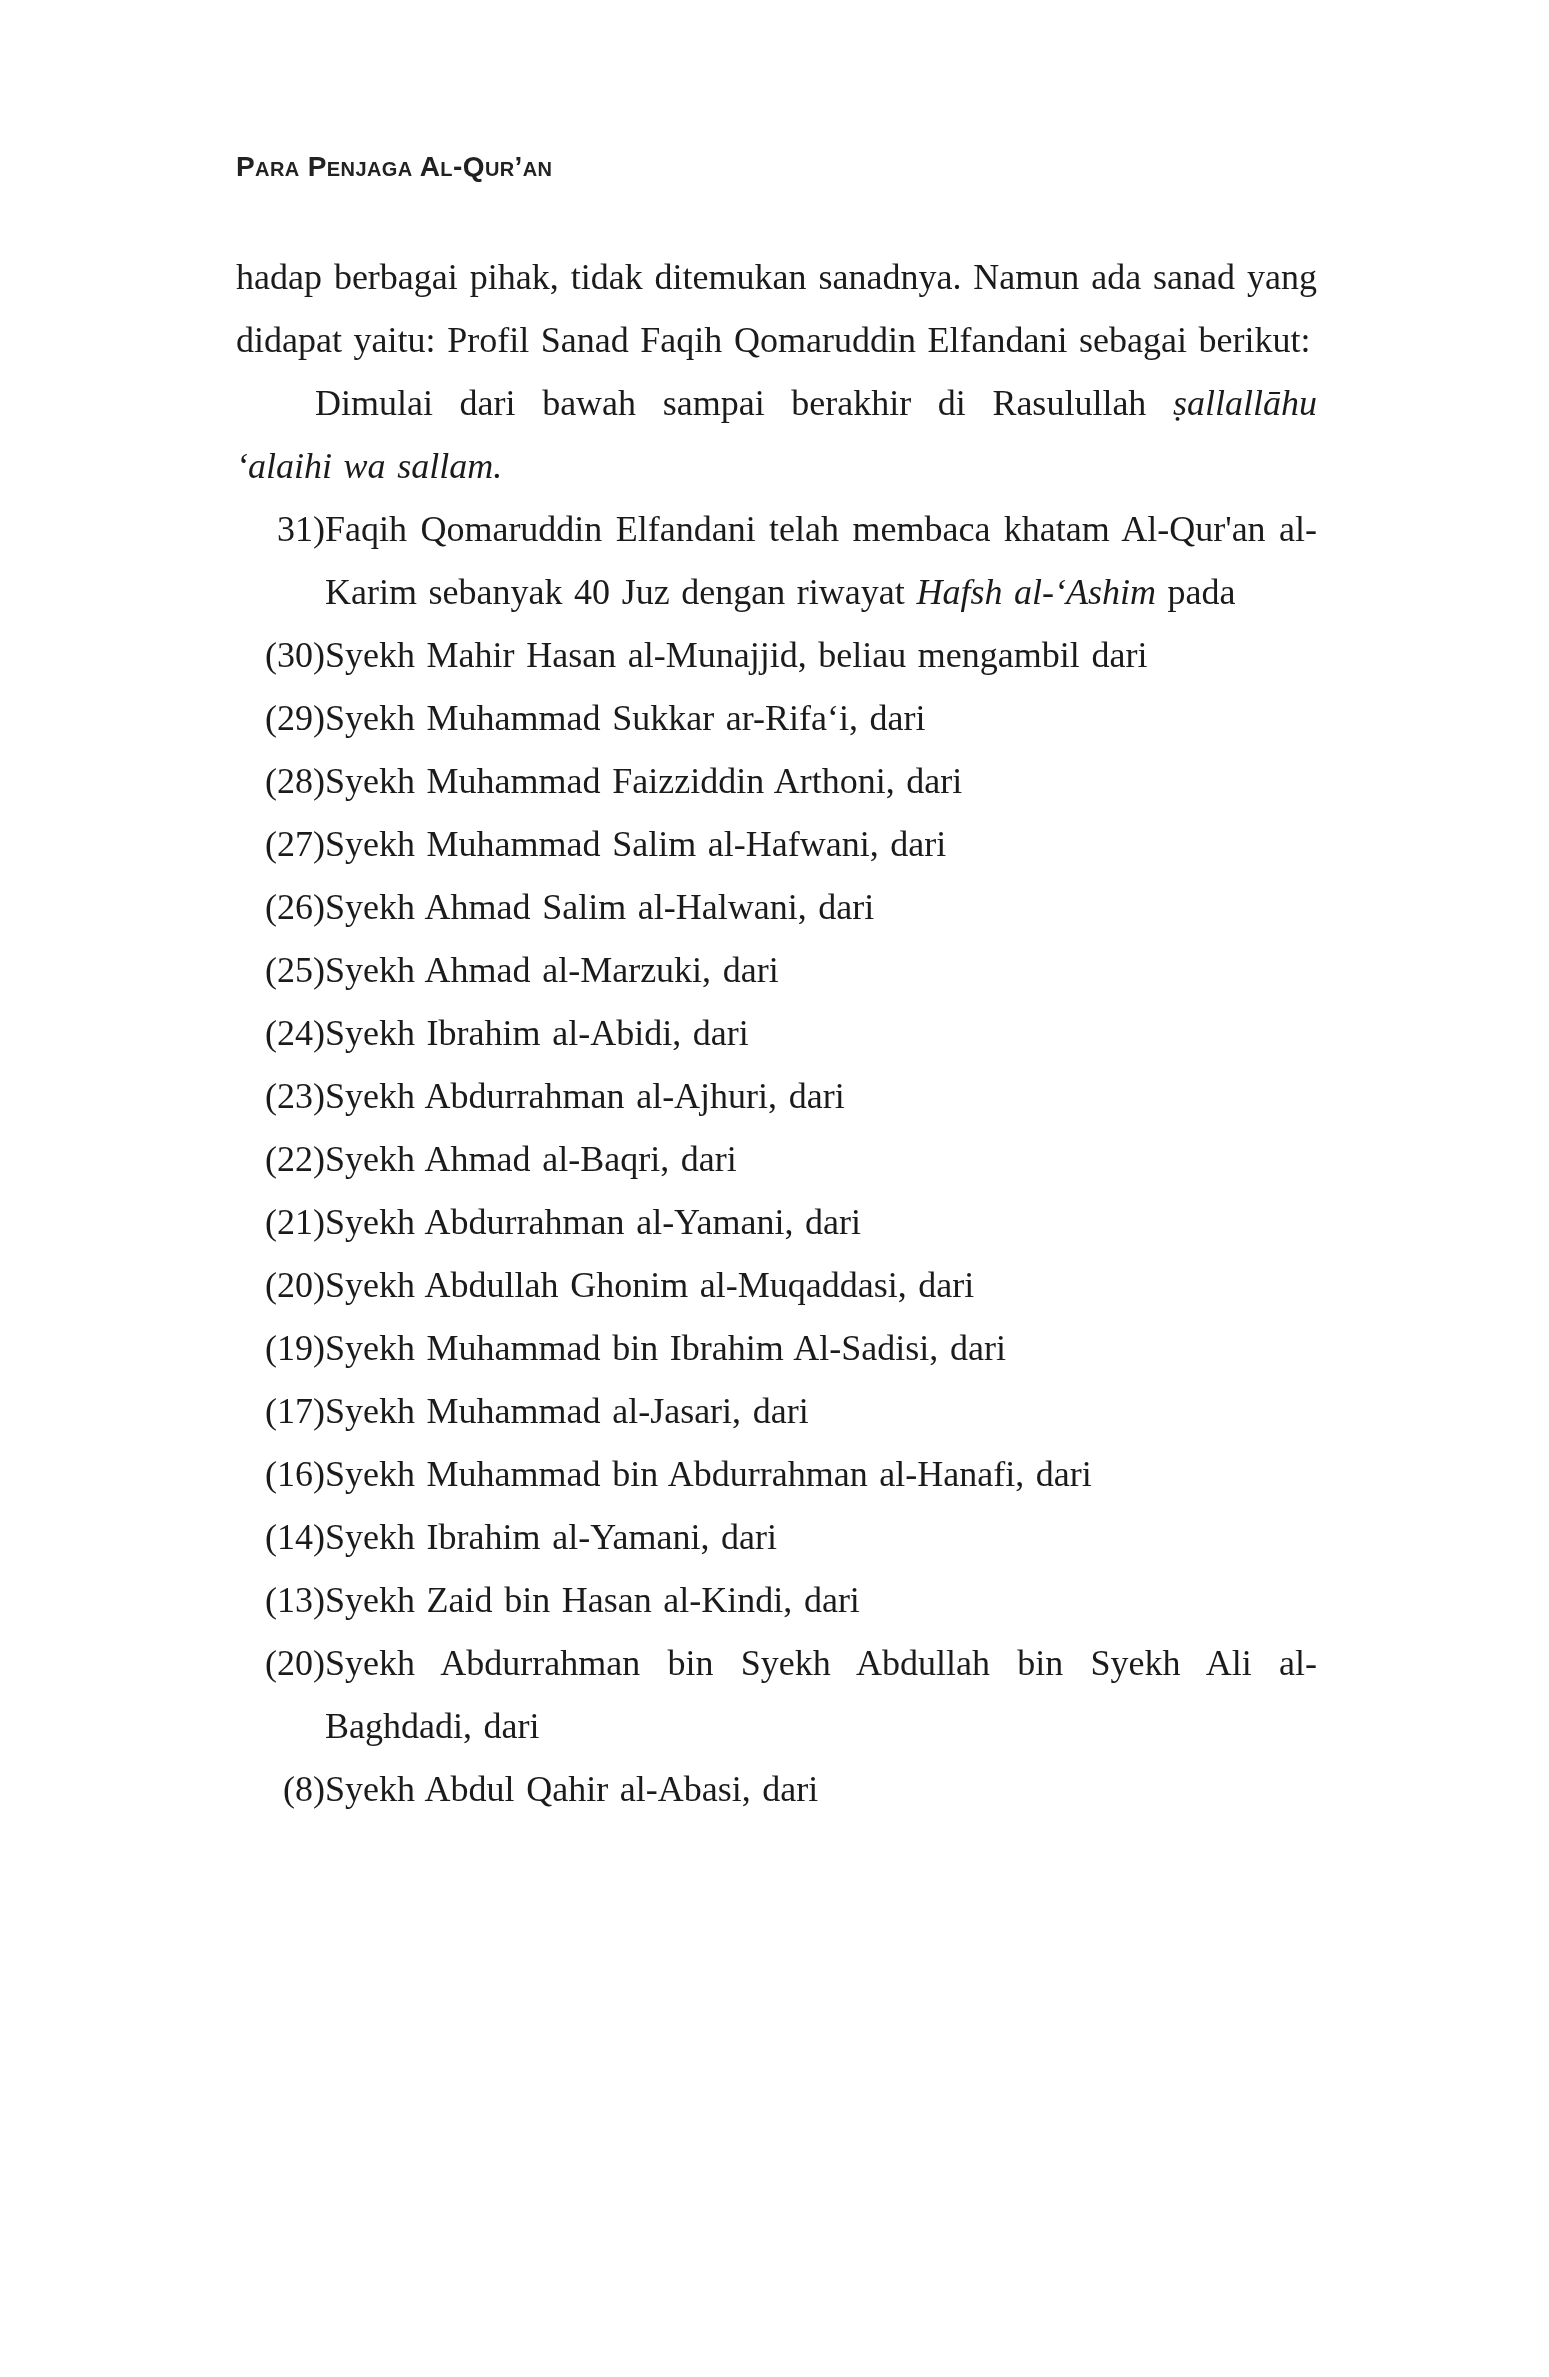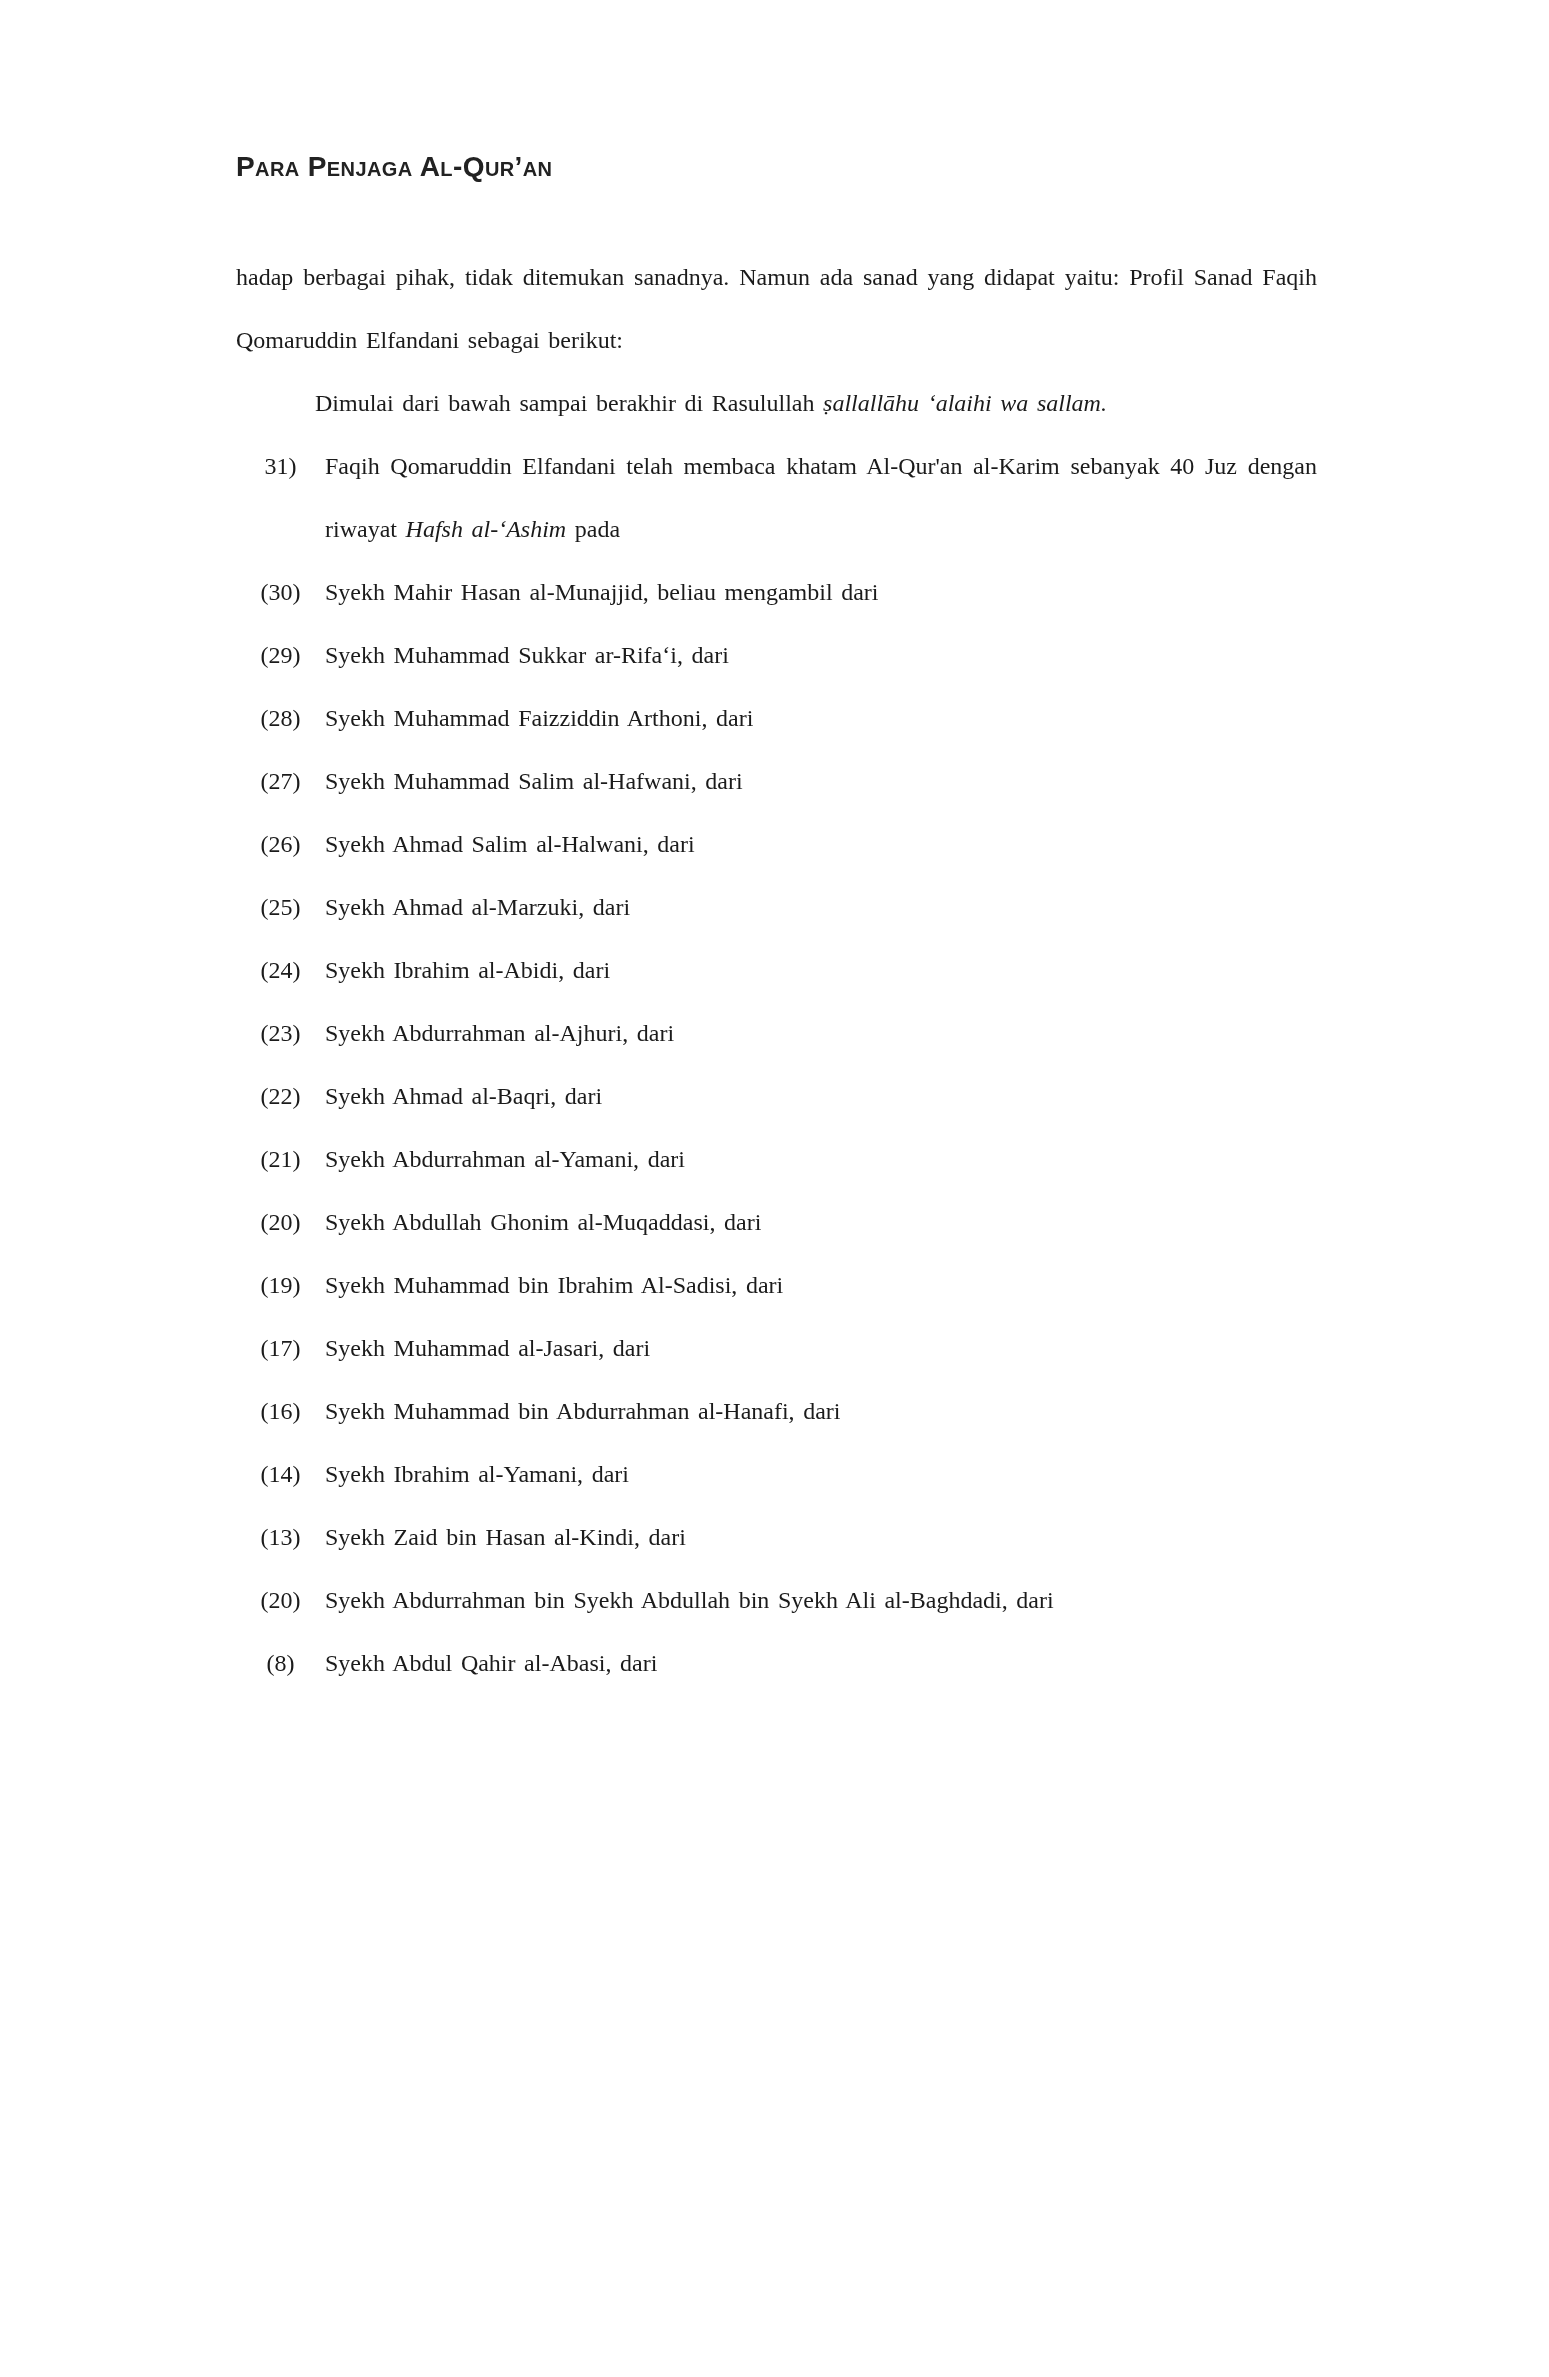--- a/index.html
+++ b/index.html
@@ -21,21 +21,21 @@
   .running-header {
     font-family: "Liberation Sans", sans-serif;
     font-weight: bold;
     font-variant: small-caps;
     font-size: 28px;
     letter-spacing: 0.4px;
     color: #222222;
     margin: 0 0 63px 0;
   }
   .body-text {
-    font-size: 24px;
+    font-size: 36px;
     line-height: 63px;
     text-align: justify;
     word-spacing: 2.6px;
   }
   .para {
     margin: 0;
   }
   .para-indent {
     text-indent: 79px;
   }
@@ -46,21 +46,21 @@
     margin: 0;
   }
   .list-item {
     padding-left: 89px;
     margin: 0;
   }
   .list-item .marker {
     display: inline-block;
     width: 89px;
     margin-left: -89px;
-    text-align: center;
+    text-align: right;
   }
   .page-number {
     position: absolute;
     left: 228px;
     top: 2223px;
     font-family: "Liberation Serif", serif;
     font-weight: bold;
     font-size: 37px;
     color: #1b1b1b;
   }

